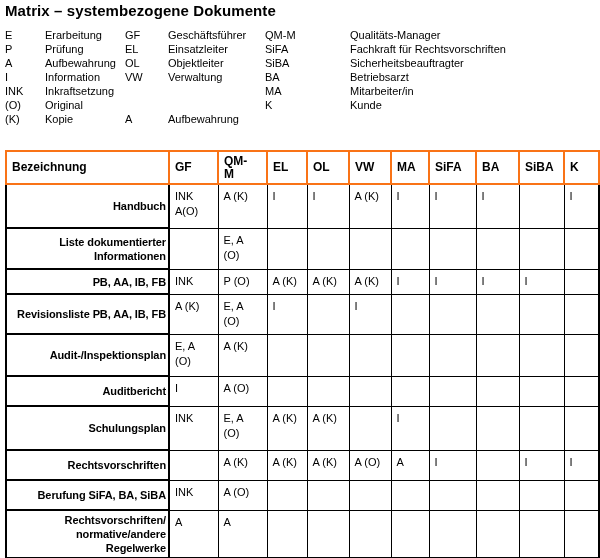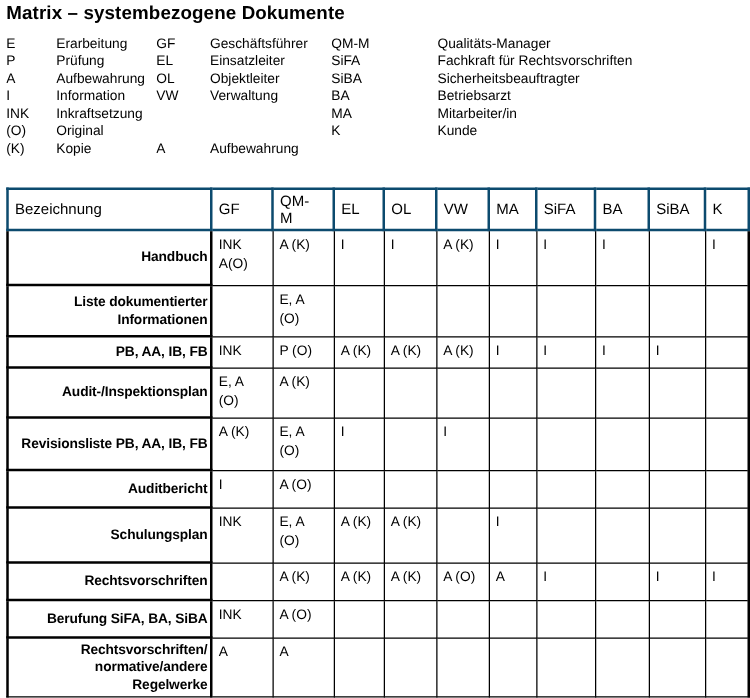--- a/index.html
+++ b/index.html
@@ -19,22 +19,22 @@
     table-layout:fixed;
     border:2px solid #000;
     width:593px;
   }
   col.c0{width:163px}col.c1{width:49px}col.c2{width:49px}col.c3{width:40px}
   col.c4{width:42px}col.c5{width:42px}col.c6{width:38px}col.c7{width:47px}
   col.c8{width:43px}col.c9{width:45px}col.c10{width:35px}
   .matrix th,.matrix td{white-space:pre;overflow:hidden;text-align:left;}
   .matrix thead tr{height:33px;}
   .matrix thead th{
-    border:2px solid #0c4a6e;
-    font-size:12px;font-weight:normal;
+    border:2px solid #f97316;
+    font-size:12px;font-weight:bold;
     vertical-align:middle;
     padding:2px 3px 2px 5px;
     line-height:13px;
   }
   .matrix tbody th{
     border:2px solid #000;
     font-size:11px;font-weight:bold;
     vertical-align:middle;
     padding:2px 2px 2px 5px;
     line-height:14px;
@@ -177,41 +177,41 @@
           <td>A (K)</td>
           <td>A (K)</td>
           <td>A (K)</td>
           <td>I</td>
           <td>I</td>
           <td>I</td>
           <td>I</td>
           <td></td>
         </tr>
         <tr>
+          <th>Revisionsliste PB, AA, IB, FB</th>
+          <td>A (K)</td>
+          <td>E, A
+(O)</td>
+          <td>I</td>
+          <td></td>
+          <td>I</td>
+          <td></td>
+          <td></td>
+          <td></td>
+          <td></td>
+          <td></td>
+        </tr>
+        <tr>
           <th>Audit-/Inspektionsplan</th>
           <td>E, A
 (O)</td>
           <td>A (K)</td>
           <td></td>
           <td></td>
           <td></td>
-          <td></td>
-          <td></td>
-          <td></td>
-          <td></td>
-          <td></td>
-        </tr>
-        <tr>
-          <th>Revisionsliste PB, AA, IB, FB</th>
-          <td>A (K)</td>
-          <td>E, A
-(O)</td>
-          <td>I</td>
-          <td></td>
-          <td>I</td>
           <td></td>
           <td></td>
           <td></td>
           <td></td>
           <td></td>
         </tr>
         <tr>
           <th>Auditbericht</th>
           <td>I</td>
           <td>A (O)</td>

